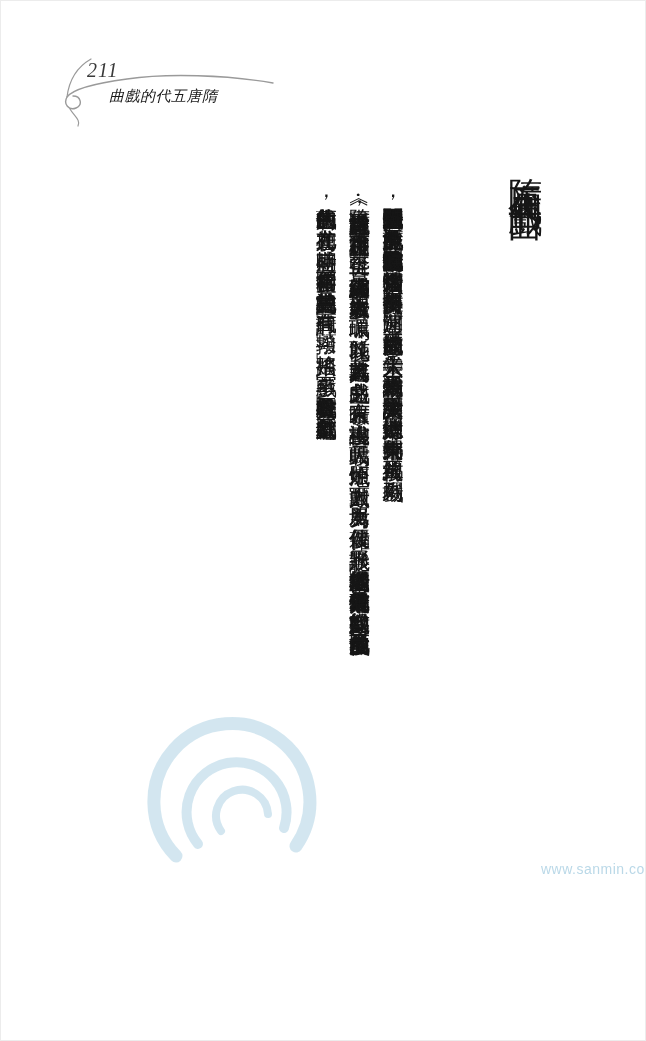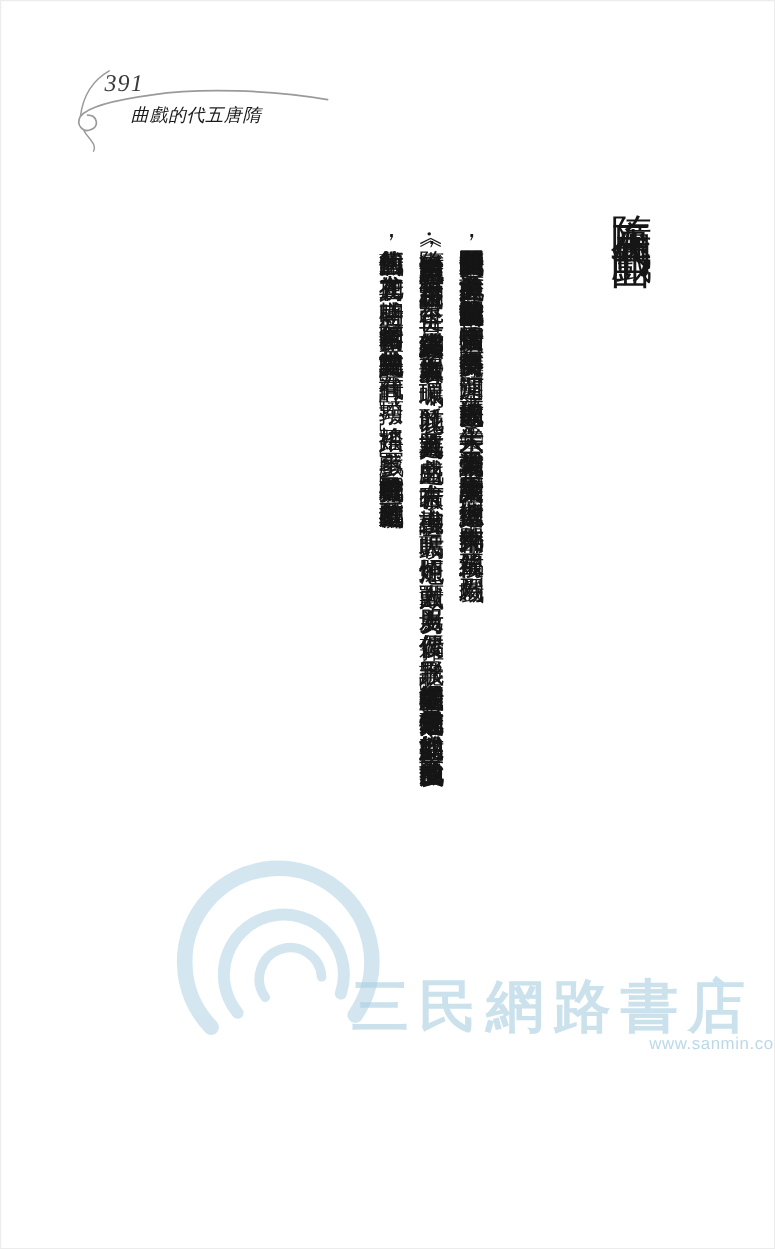--- a/index.html
+++ b/index.html
@@ -125,24 +125,23 @@
 </head>
 <body>
 
 <div class="page">
 
   <svg class="wm-logo" viewBox="0 0 185 185" xmlns="http://www.w3.org/2000/svg">
     <path d="M 30 150 A 78 78 0 1 1 150 140" fill="none" stroke="#a9cfe2" stroke-width="13" stroke-linecap="round"></path>
     <path d="M 52 138 A 50 50 0 1 1 138 122" fill="none" stroke="#a9cfe2" stroke-width="10" stroke-linecap="round"></path>
     <path d="M 75 125 A 26 26 0 1 1 122 108" fill="none" stroke="#a9cfe2" stroke-width="8" stroke-linecap="round"></path>
   </svg>
-  <div class="wm-name">三民網路書店</div>
   <div class="wm-url">www.sanmin.com.tw</div>
 
-  <div class="page-number">391</div>
+  <div class="page-number">211</div>
   <svg class="flourish" viewBox="0 0 230 80" xmlns="http://www.w3.org/2000/svg">
     <path d="M 216 32 C 170 24, 110 22, 70 28 C 40 32, 16 38, 10 46 C 6 53, 12 60, 19 57 C 26 54, 24 45, 16 45" fill="none" stroke="#9a9a9a" stroke-width="1.4" stroke-linecap="round"></path>
     <path d="M 10 46 C 12 30, 20 16, 34 8" fill="none" stroke="#9a9a9a" stroke-width="1.2" stroke-linecap="round"></path>
     <path d="M 13 58 C 17 65, 24 69, 21 75" fill="none" stroke="#9a9a9a" stroke-width="1.2" stroke-linecap="round"></path>
   </svg>
   <div class="running-title">曲戲的代五唐隋</div>
 
   <h1 class="chapter-title">隋唐五代的戲曲</h1>
 
   <div class="body-text">

